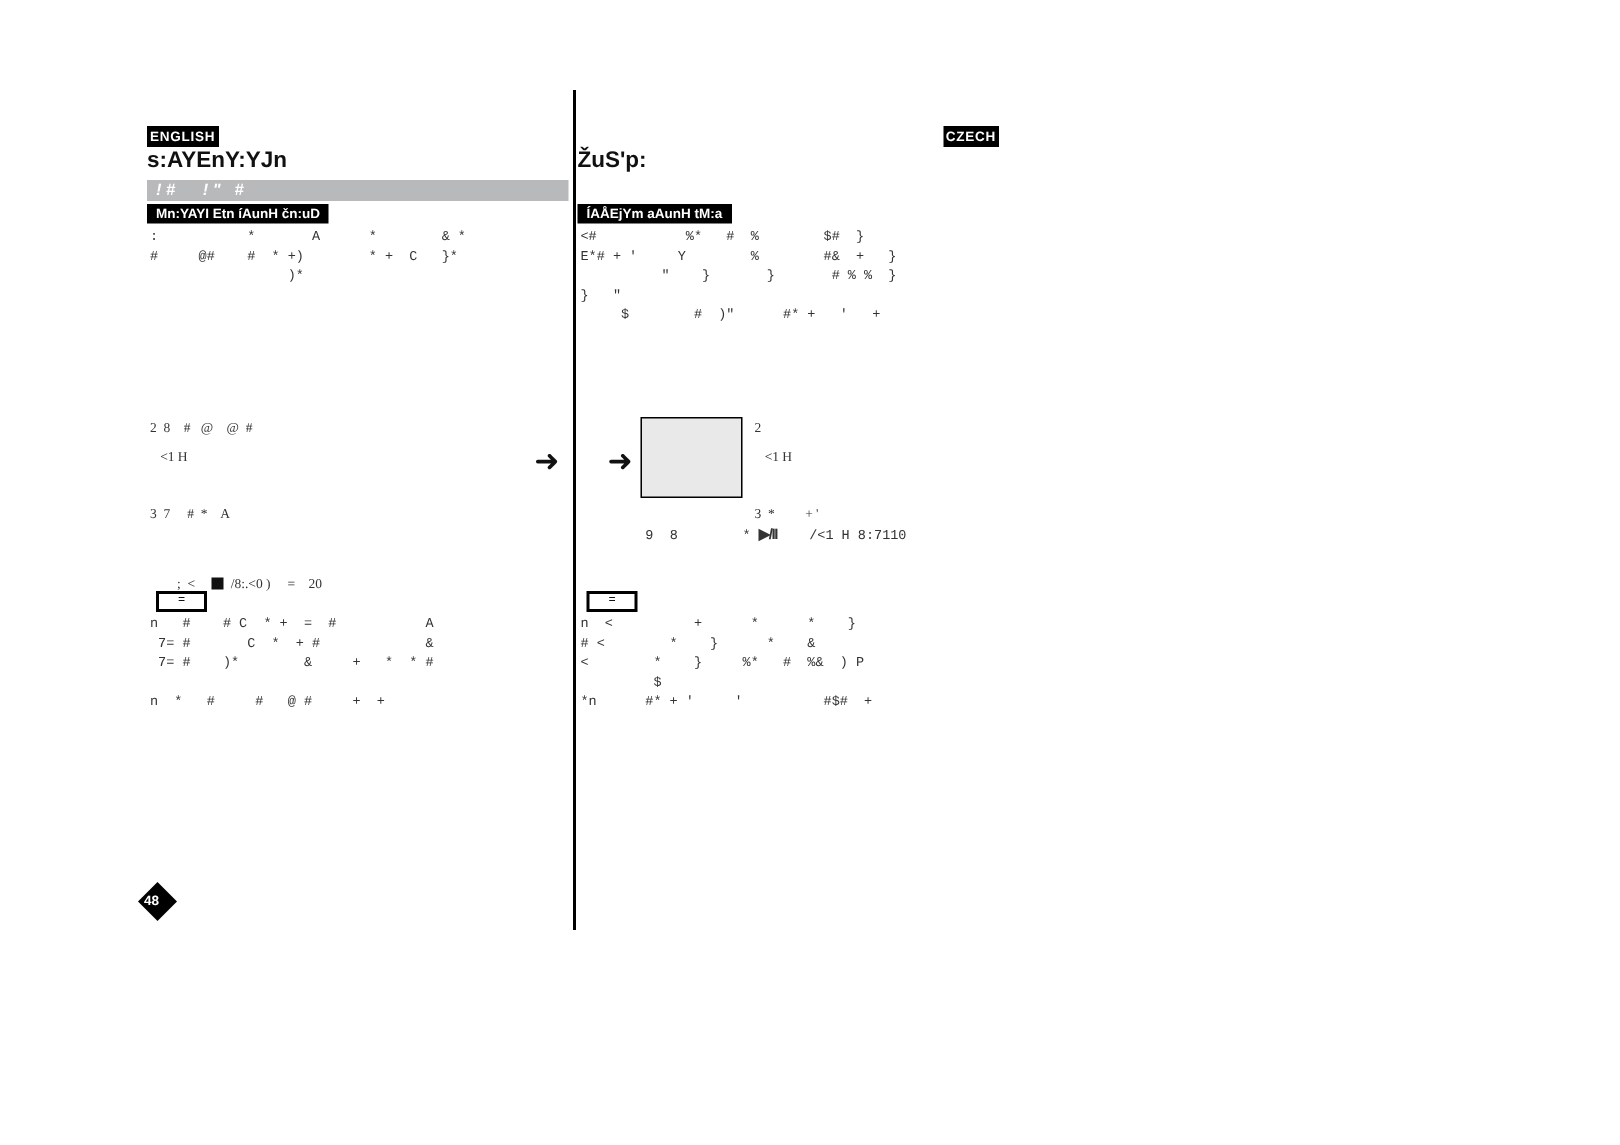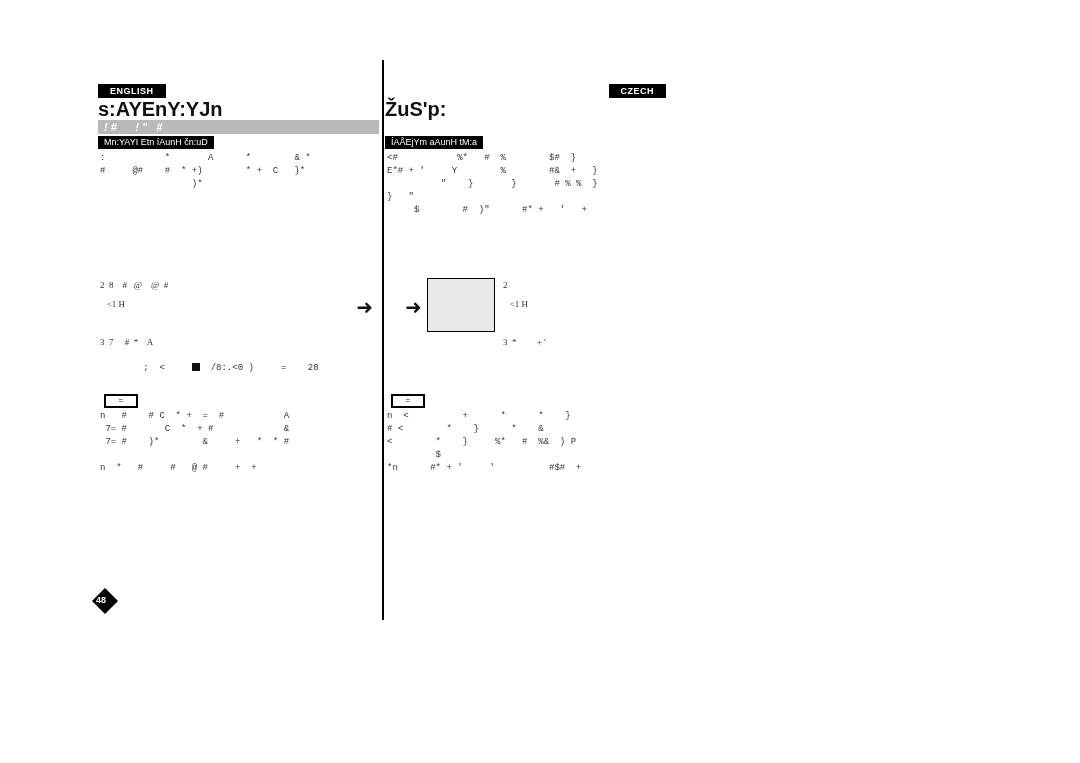--- a/index.html
+++ b/index.html
@@ -42,30 +42,30 @@
   .lang-badge {
     position: absolute;
     top: 4px;
     height: 14px;
     background: #000;
     color: #fff;
     font-size: 9px;
     font-weight: bold;
     letter-spacing: 0.5px;
     line-height: 14px;
-    padding: 0 12px;
+    padding: 0 2px;
   }
   .lang-badge.left { left: 0; }
   .lang-badge.right { right: 0; }
 
   .title {
     position: absolute;
     top: 18px;
     left: 0;
-    font-size: 20px;
+    font-size: 15px;
     font-weight: bold;
     font-family: Arial, sans-serif;
     white-space: pre;
   }
 
   .greybar {
     position: absolute;
     top: 40px;
     left: 0;
     right: 0;
@@ -82,21 +82,21 @@
   }
 
   .blackbar {
     position: absolute;
     top: 56px;
     left: 0;
     height: 13px;
     background: #000;
     color: #fff;
     font-size: 9px;
-    font-weight: normal;
+    font-weight: bold;
     line-height: 13px;
     padding: 0 6px;
     white-space: pre;
   }
 
   .bodytext {
     position: absolute;
     left: 2px;
     right: 2px;
     font-family: Courier, monospace;
@@ -150,24 +150,24 @@
   }
   .playicon {
     font-family: Arial, sans-serif;
     font-weight: bold;
     font-size: 10px;
     letter-spacing: -1px;
   }
 
   .stopline {
     position: absolute;
-    top: 273px;
-    left: 2px;
-    right: 2px;
-    font-family: Liberation Mono, monospace;
+    top: 294px;
+    left: 2px;
+    right: 2px;
+    font-family: Liberation Serif, serif;
     font-size: 9px;
     white-space: pre;
     color: #333;
   }
   .stopicon {
     display: inline-block;
     width: 8px;
     height: 8px;
     background: #111;
     vertical-align: -1px;
@@ -268,20 +268,23 @@
 }   "
      $        #  )"      #* +   '   +</div>
 
       <div class="arrowR">➜</div>
       <div class="thumb"></div>
       <div class="stepsA">2
    &lt;1 H
 
 3  *         + '</div>
 
+      <div class="playline">
+        <span>9  8        * </span><span class="playicon">▶/II</span><span>    /&lt;1 H 8:7110</span>
+      </div>
 
 
       <div class="notebox">=</div>
       <div class="notes">n  &lt;          +      *      *    }
 # &lt;        *    }      *    &amp;
 &lt;        *    }     %*   #  %&amp;  ) P
          $
 *n      #* + '     '          #$#  +</div>
     </div>
 

